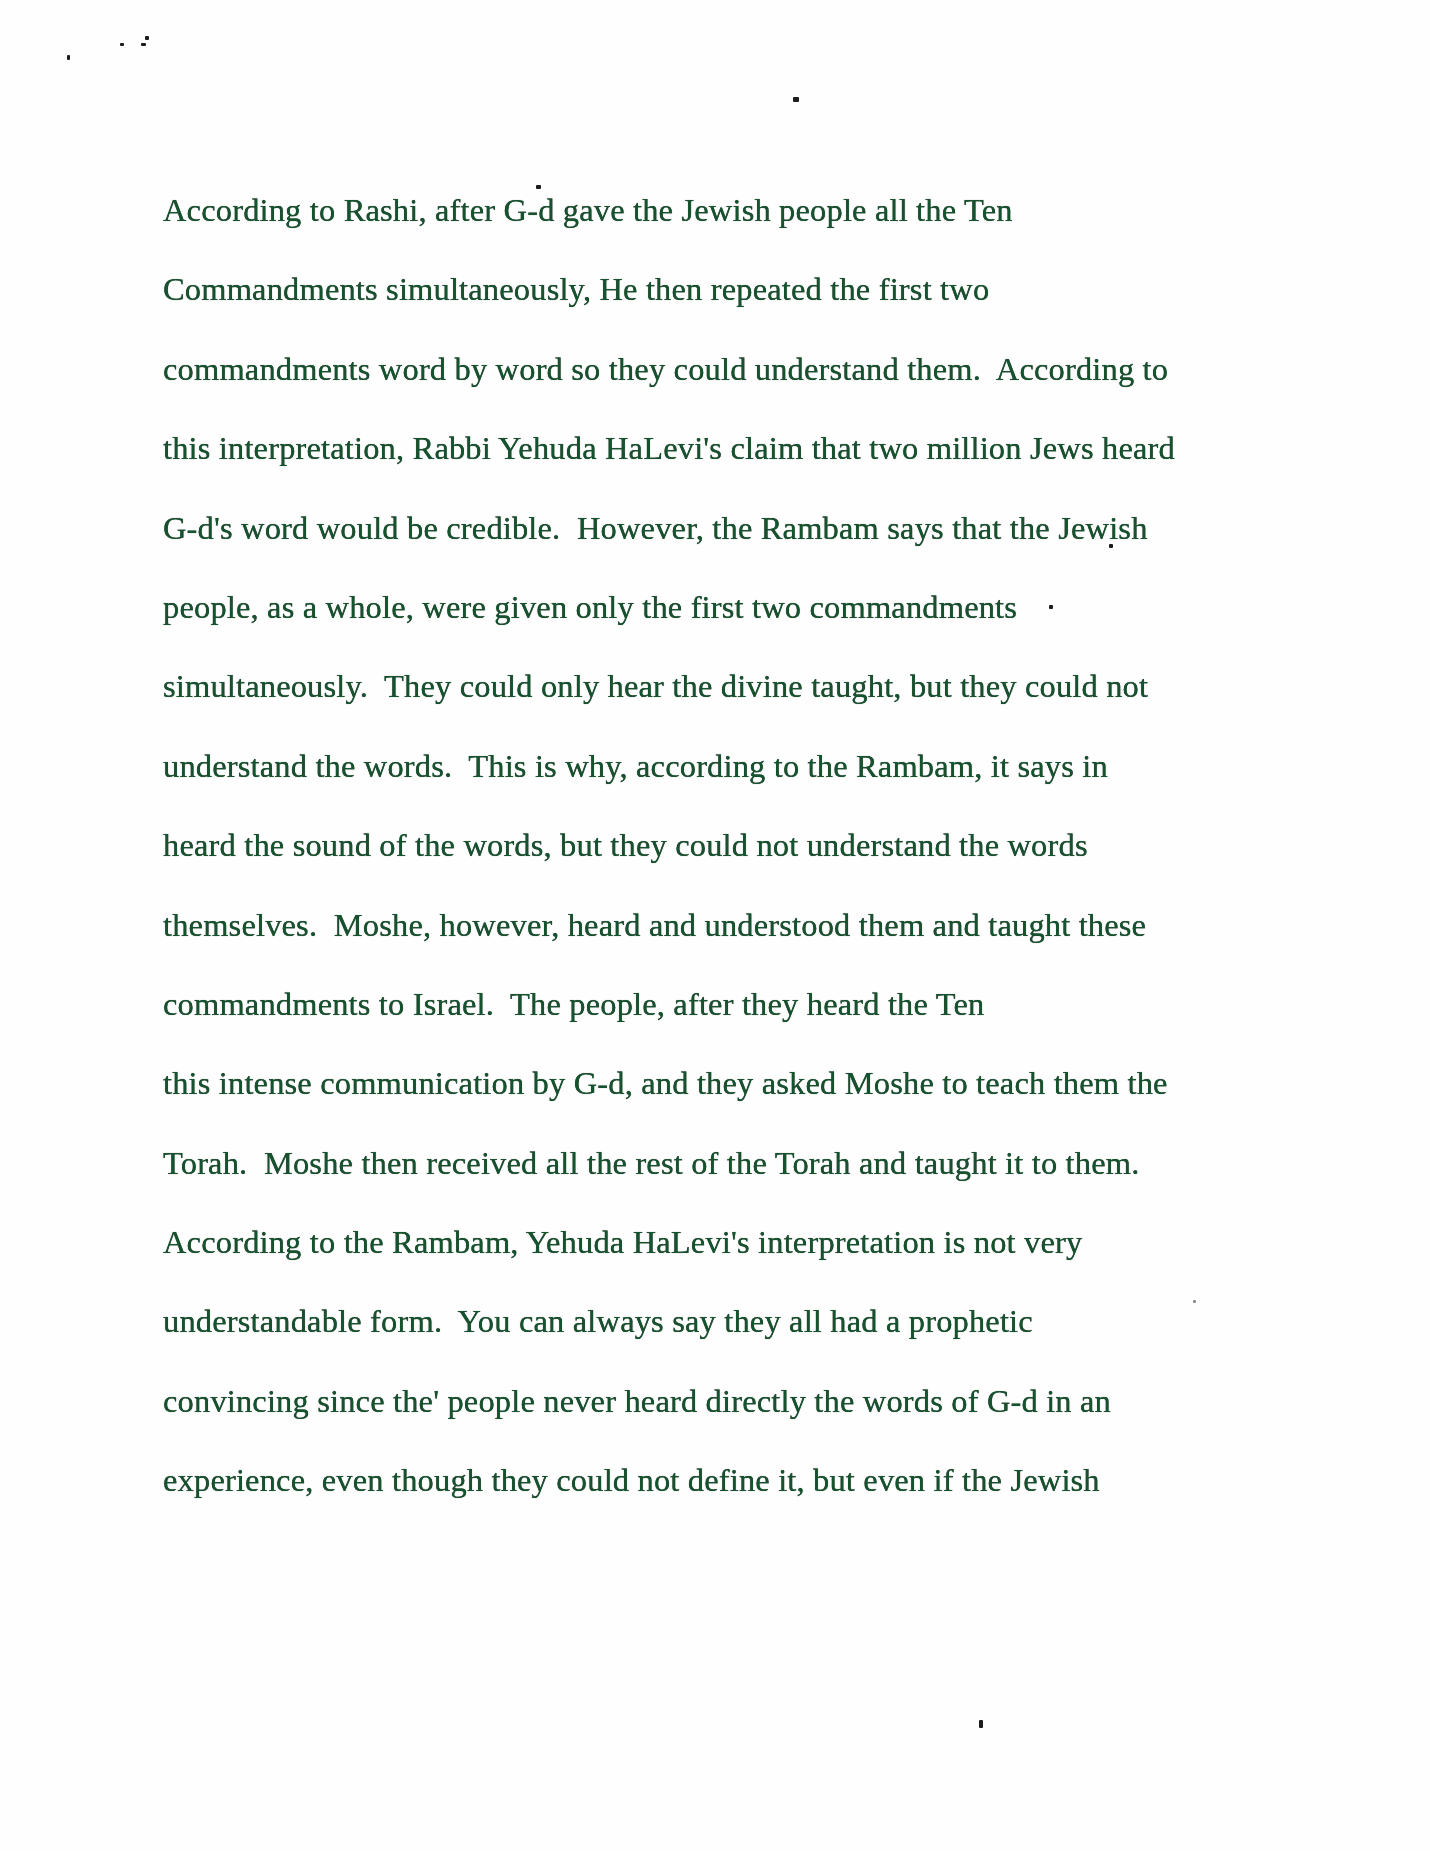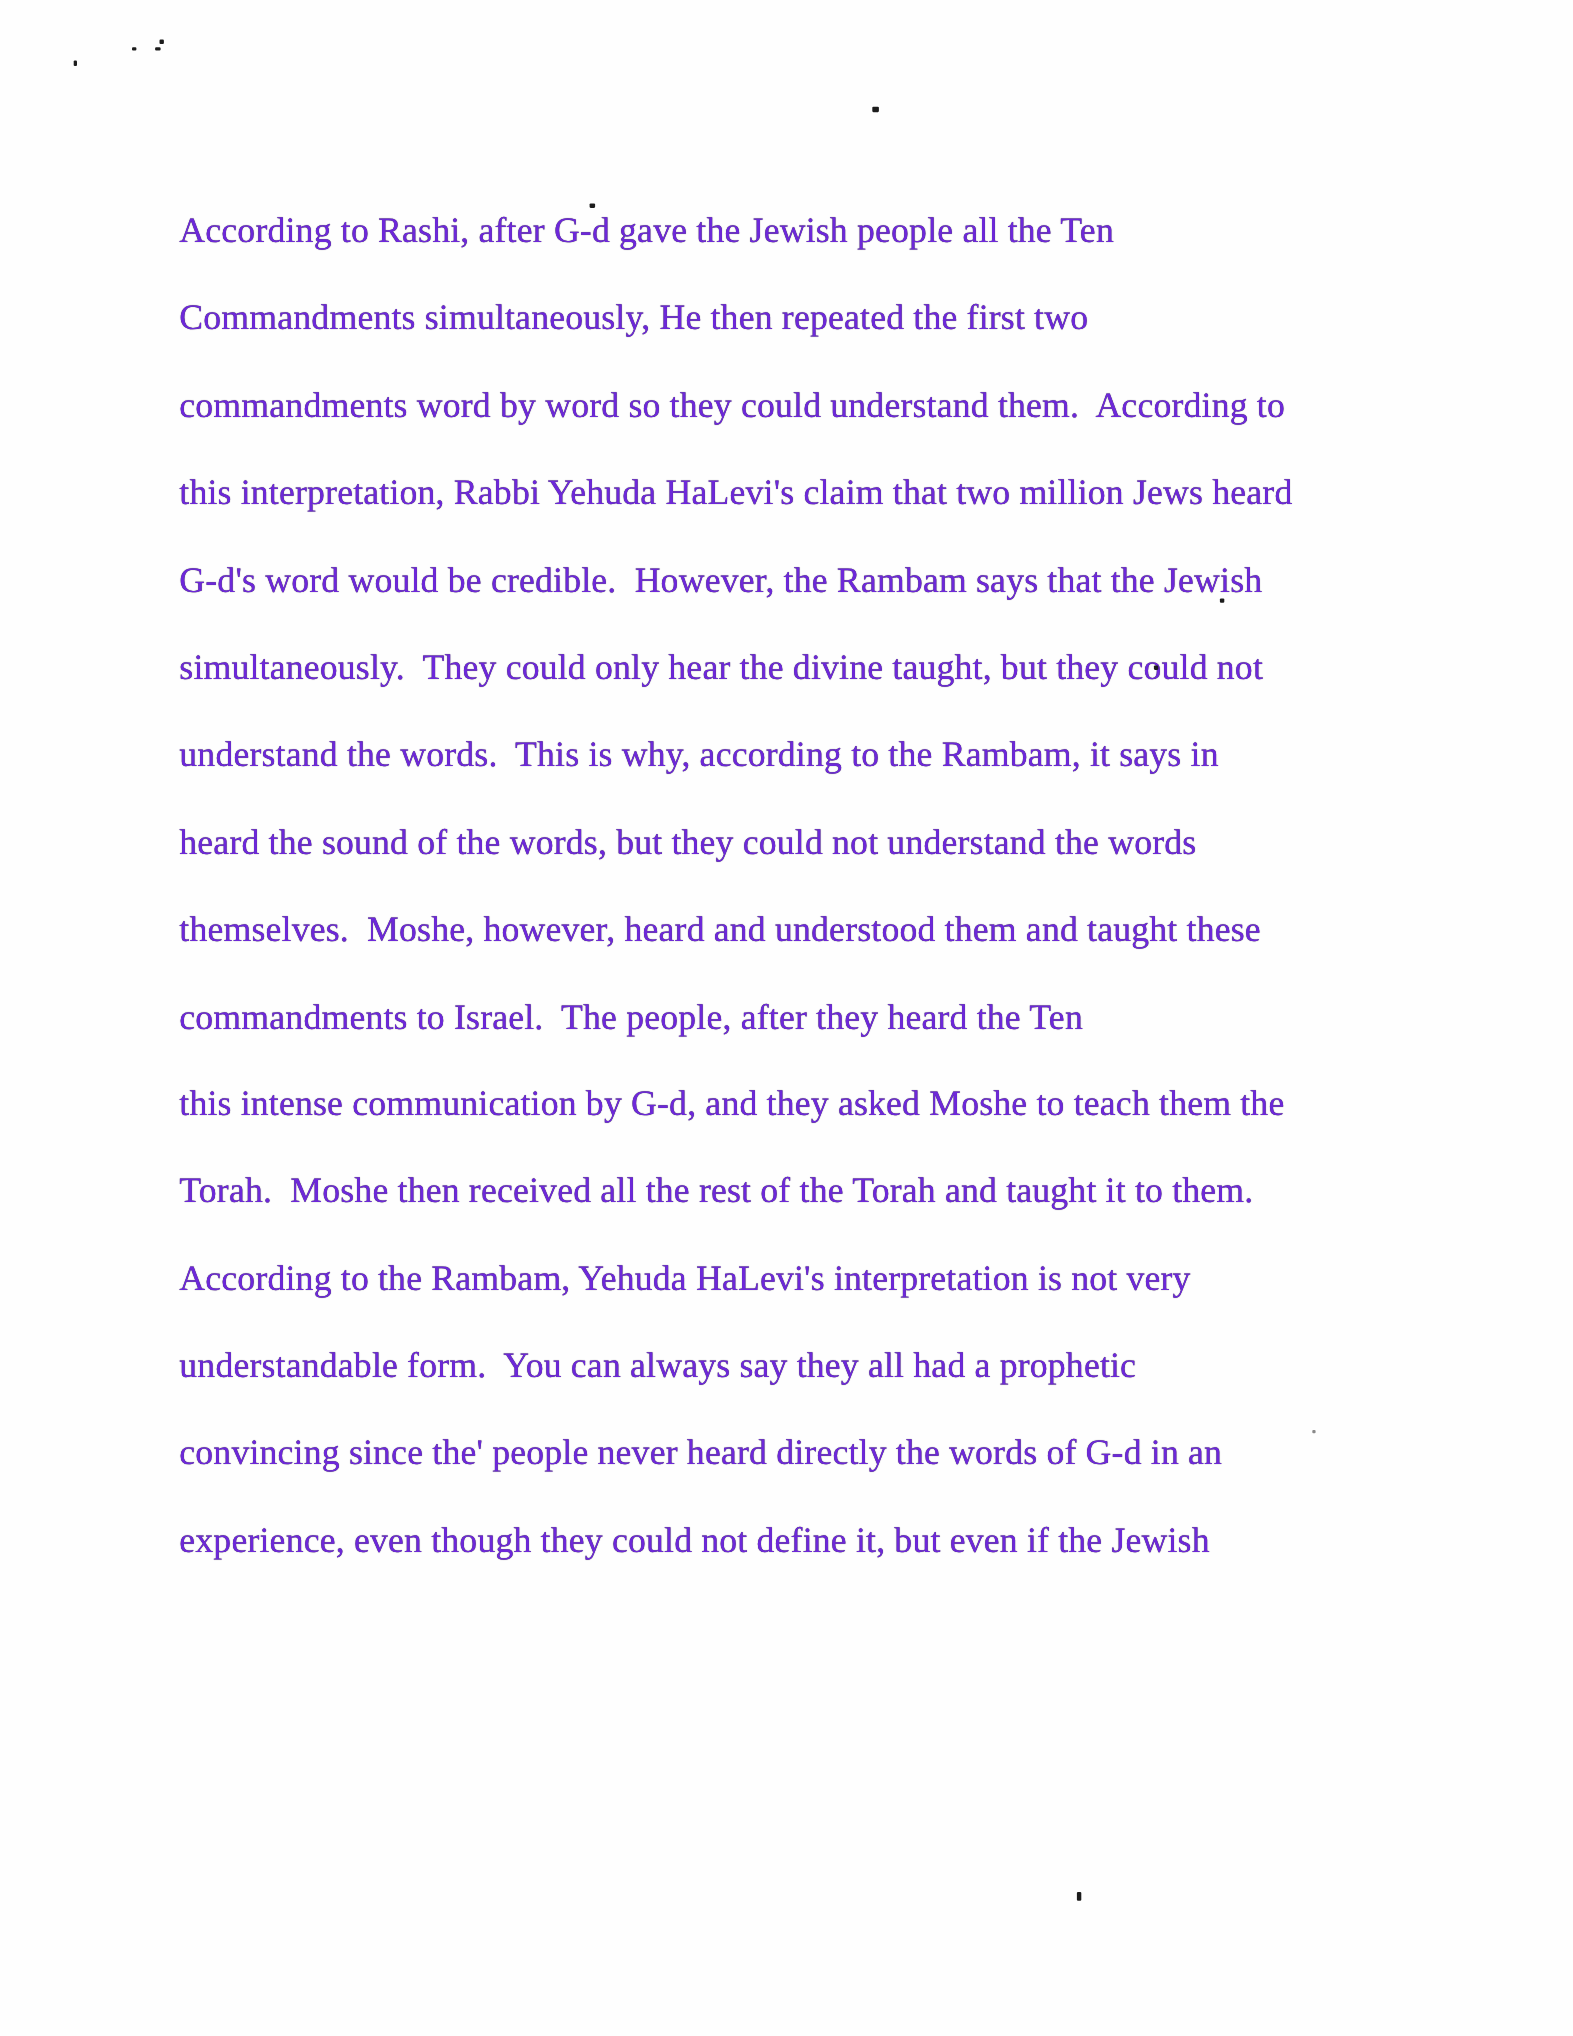--- a/index.html
+++ b/index.html
@@ -18,21 +18,21 @@
   .text-block {
     position: absolute;
     left: 163px;
     top: 190px;
     width: 1120px;
   }
   .line {
     height: 79.4px;
     font-size: 32.5px;
     line-height: 41px;
-    color: #6d28d9;
+    color: #14532d;
     white-space: pre;
     letter-spacing: 0.15px;
     text-shadow: 0 0 0.7px rgba(0,0,0,0.85);
   }
   .speck {
     position: absolute;
     background: #1c1c1c;
     border-radius: 1px;
   }
   .speck.faint { background: #8a8a8a; }
@@ -41,20 +41,21 @@
 <body>
 
 <div class="page">
 
   <div class="text-block">
     <div class="line">According to Rashi, after G-d gave the Jewish people all the Ten</div>
     <div class="line">Commandments simultaneously, He then repeated the first two</div>
     <div class="line">commandments word by word so they could understand them.  According to</div>
     <div class="line">this interpretation, Rabbi Yehuda HaLevi's claim that two million Jews heard</div>
     <div class="line">G-d's word would be credible.  However, the Rambam says that the Jewish</div>
+    <div class="line">people, as a whole, were given only the first two commandments</div>
     <div class="line">simultaneously.  They could only hear the divine taught, but they could not</div>
     <div class="line">understand the words.  This is why, according to the Rambam, it says in</div>
     <div class="line">heard the sound of the words, but they could not understand the words</div>
     <div class="line">themselves.  Moshe, however, heard and understood them and taught these</div>
     <div class="line">commandments to Israel.  The people, after they heard the Ten</div>
     <div class="line">this intense communication by G-d, and they asked Moshe to teach them the</div>
     <div class="line">Torah.  Moshe then received all the rest of the Torah and taught it to them.</div>
     <div class="line">According to the Rambam, Yehuda HaLevi's interpretation is not very</div>
     <div class="line">understandable form.  You can always say they all had a prophetic</div>
     <div class="line">convincing since the' people never heard directly the words of G-d in an</div>

